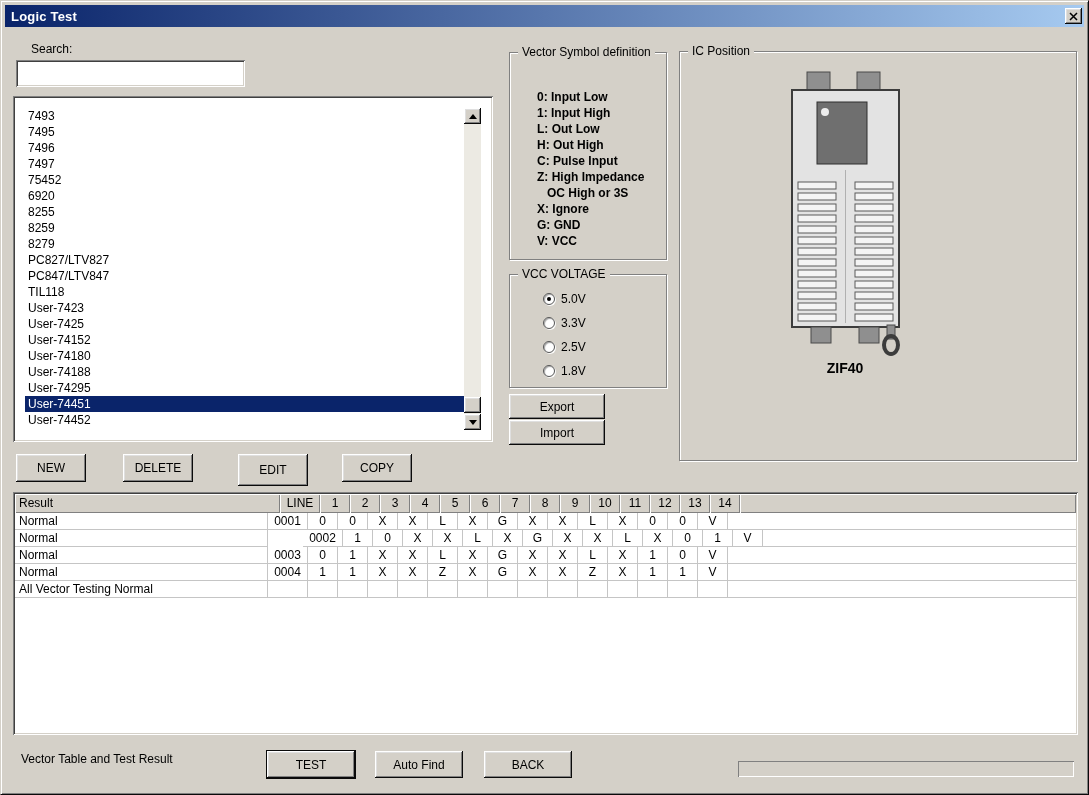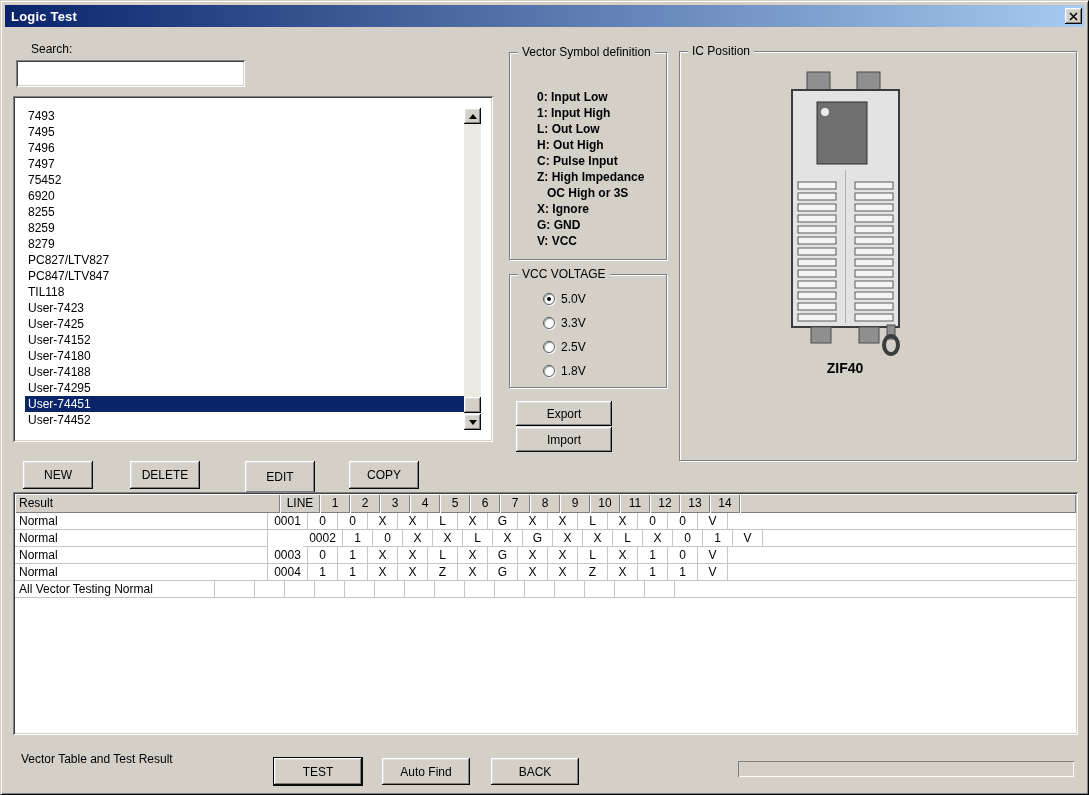--- a/index.html
+++ b/index.html
@@ -16,21 +16,21 @@
     box-shadow:inset 1px 1px 0 #fff, inset -1px -1px 0 #808080;}
   .titlebar{position:absolute;left:4px;top:4px;right:4px;height:22px;
     background:linear-gradient(to right,var(--titlebar-start,#0a246a),var(--titlebar-end,#a6caf0));
     display:flex;align-items:center;padding-left:6px;}
   .title{color:#fff;font-weight:bold;font-size:13px;letter-spacing:.2px;}
   .close-btn{position:absolute;right:2px;top:3px;width:17px;height:16px;padding:0;margin:0;
     background:var(--window-face,#d4d0c8);border:none;
     box-shadow:inset -1px -1px #0a0a0a, inset 1px 1px #fff, inset -2px -2px #808080, inset 2px 2px #dfdfdf;
     display:flex;align-items:center;justify-content:center;}
   .btn{position:absolute;display:flex;align-items:center;justify-content:center;
-    background:var(--window-face,#d4d0c8);border:none;padding:0;margin:7px;font:inherit;font-size:12px;color:#000;
+    background:var(--window-face,#d4d0c8);border:none;padding:0;margin:0;font:inherit;font-size:12px;color:#000;
     box-shadow:inset -1px -1px #0a0a0a, inset 1px 1px #fff, inset -2px -2px #808080, inset 2px 2px #dfdfdf;}
   .btn.default{box-shadow:0 0 0 1px #0a0a0a, inset -1px -1px #0a0a0a, inset 1px 1px #fff, inset -2px -2px #808080, inset 2px 2px #dfdfdf;}
   .sunken{box-shadow:inset 1px 1px 0 #808080, inset -1px -1px 0 #fff, inset 2px 2px 0 #404040, inset -2px -2px 0 #d4d0c8;}
   .search-label{position:absolute;left:30px;top:41px;}
   .search-input{position:absolute;left:15px;top:59px;width:229px;height:27px;background:#fff;border:none;outline:none;padding:4px 6px;font:inherit;cursor:text;}
   .listbox{position:absolute;left:12px;top:95px;width:480px;height:346px;background:#fff;padding:12px;display:flex;}
   .list-items{flex:1;overflow:hidden;}
   .list-item{height:16px;line-height:16px;padding-left:3px;white-space:nowrap;}
   .list-item.selected{background:var(--selection-bg,#0a246a);color:var(--selection-fg,#fff);}
   .scrollbar{width:17px;flex:none;display:flex;flex-direction:column;background:#eceae3;}
@@ -319,21 +319,21 @@
           <div class="td" style="width: 30px;">X</div>
           <div class="td" style="width: 30px;">X</div>
           <div class="td" style="width: 30px;">Z</div>
           <div class="td" style="width: 30px;">X</div>
           <div class="td" style="width: 30px;">1</div>
           <div class="td" style="width: 30px;">1</div>
           <div class="td" style="width: 30px;">V</div>
           <div class="td filler"></div>
         </div>
         <div class="tr">
-          <div class="td left" style="width: 200px;">All Vector Testing Normal</div>
+          <div class="td left" style="width: 253px;">All Vector Testing Normal</div>
           <div class="td" style="width: 40px;"></div>
           <div class="td" style="width: 30px;"></div>
           <div class="td" style="width: 30px;"></div>
           <div class="td" style="width: 30px;"></div>
           <div class="td" style="width: 30px;"></div>
           <div class="td" style="width: 30px;"></div>
           <div class="td" style="width: 30px;"></div>
           <div class="td" style="width: 30px;"></div>
           <div class="td" style="width: 30px;"></div>
           <div class="td" style="width: 30px;"></div>

